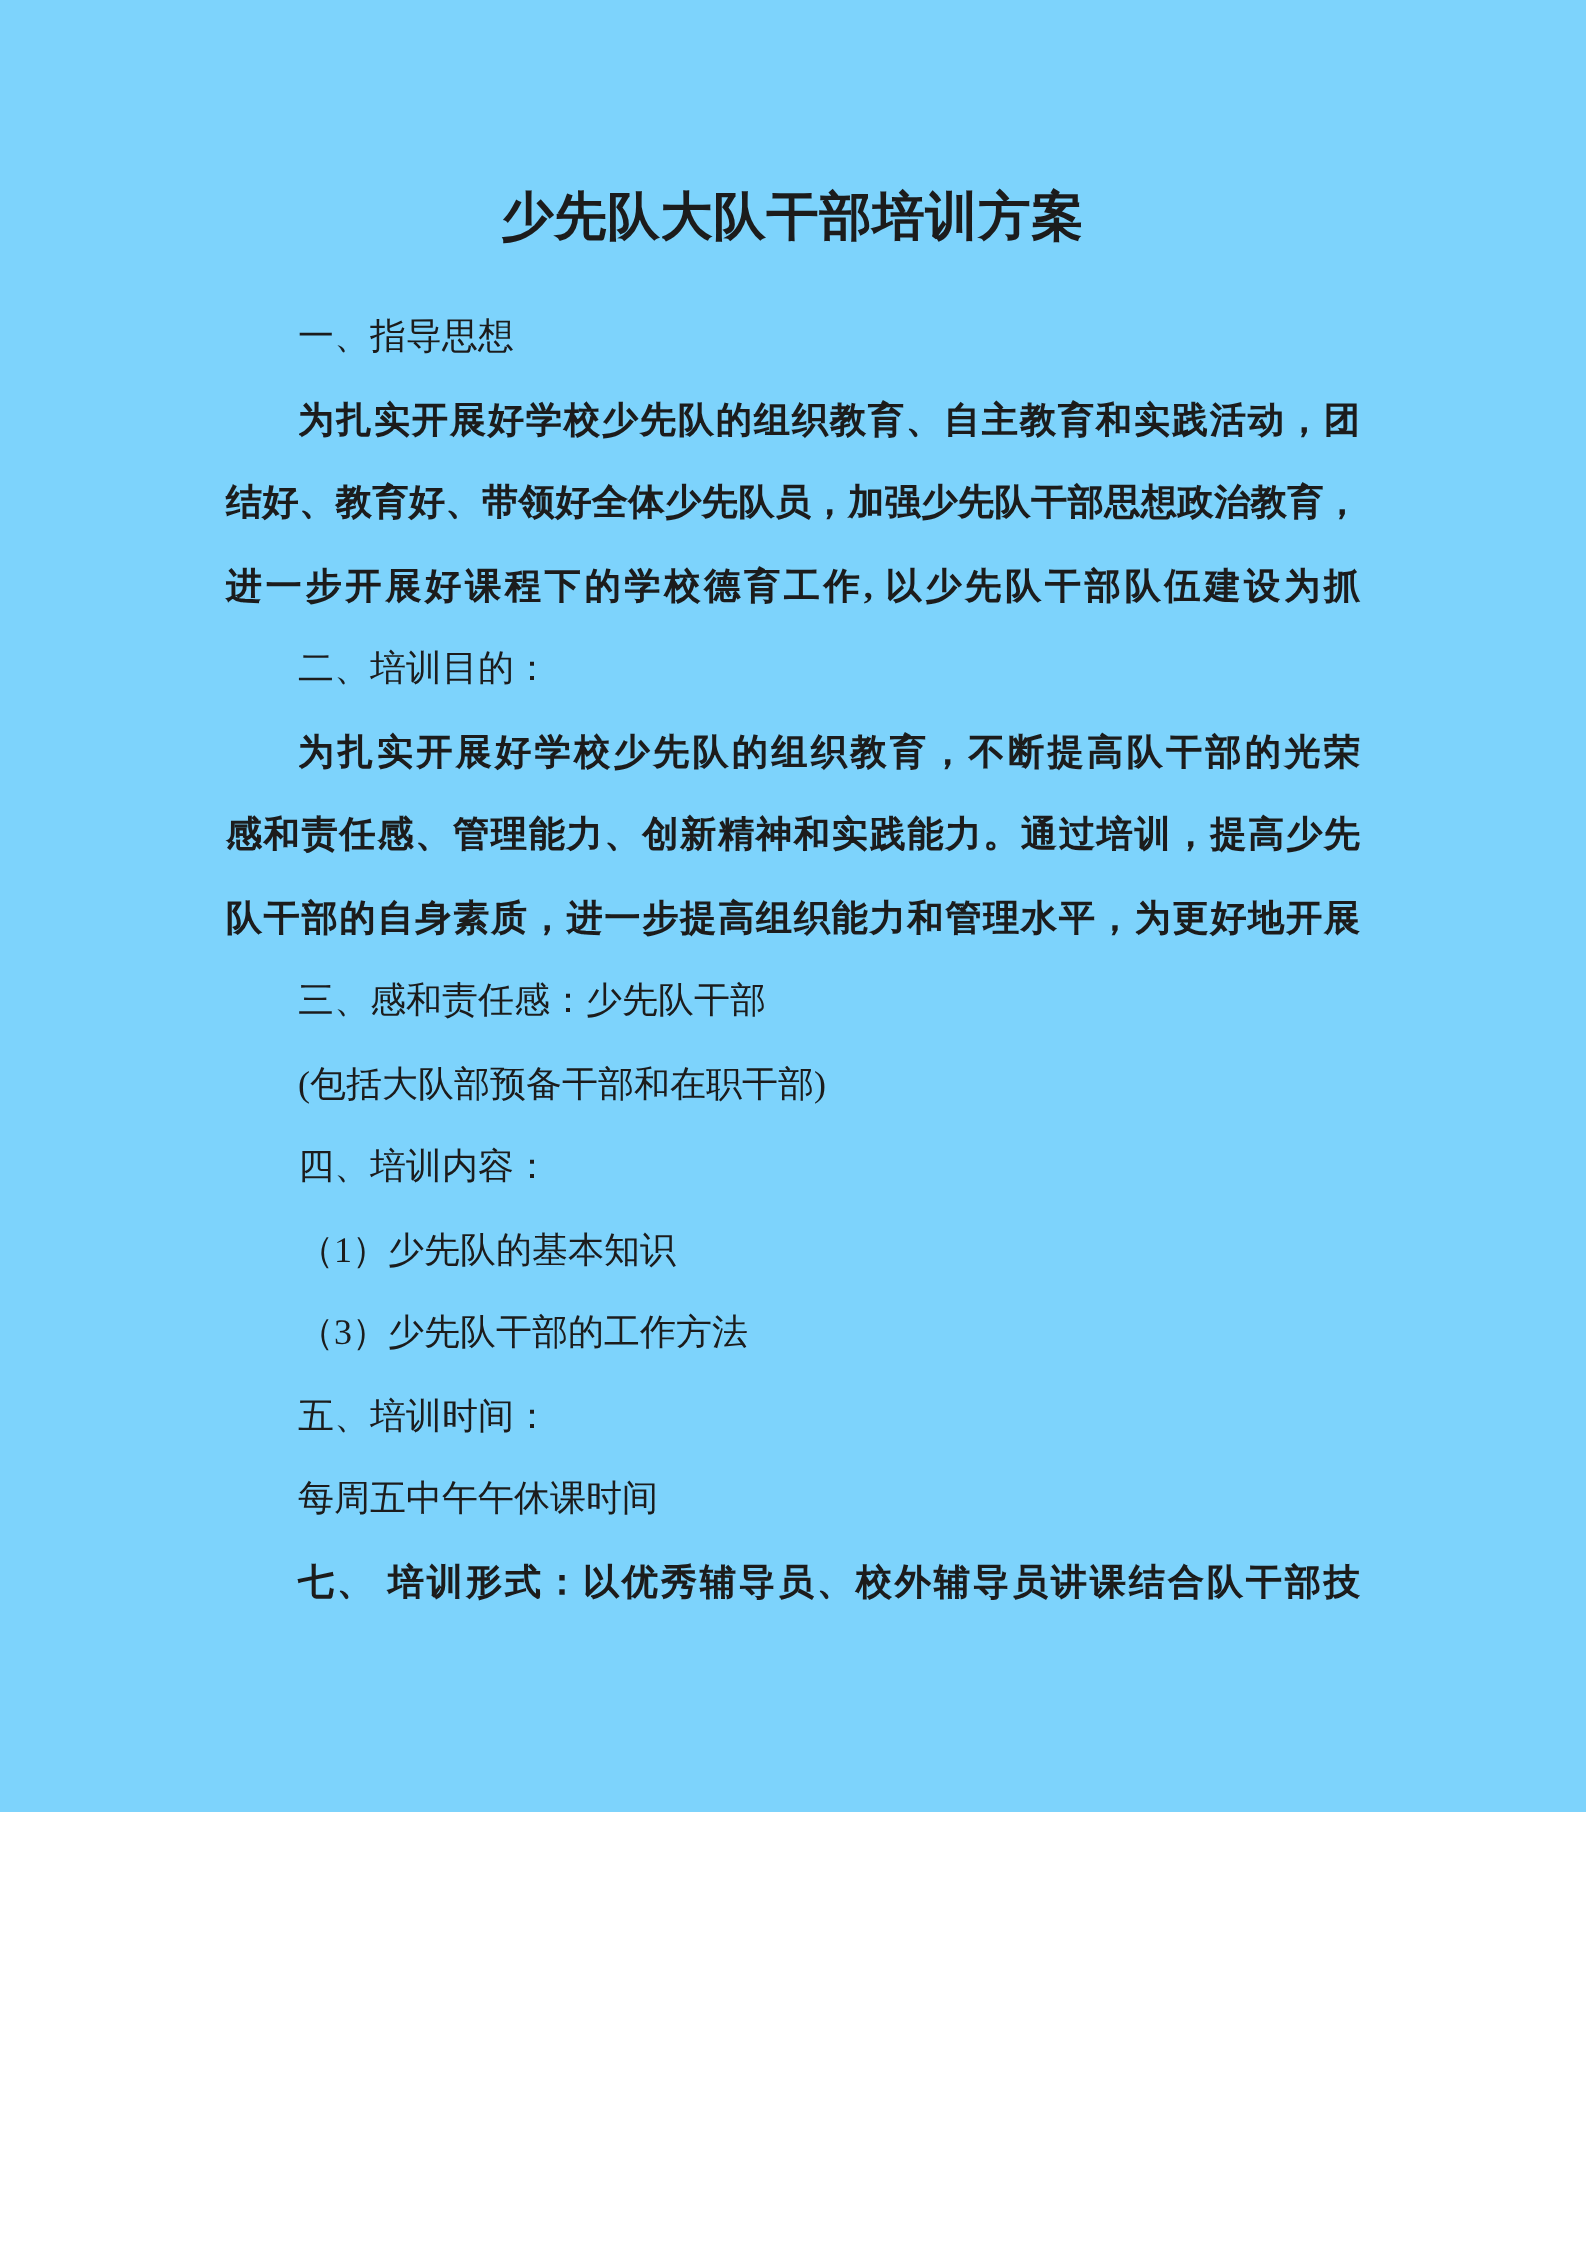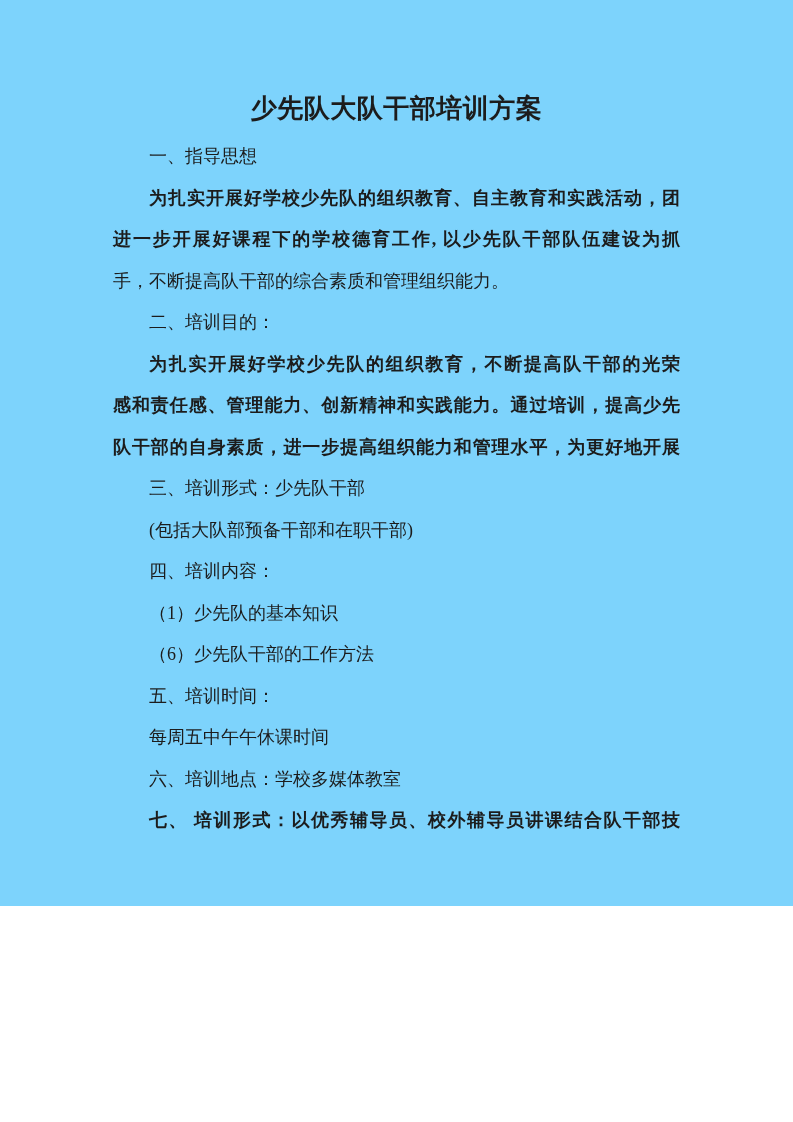--- a/index.html
+++ b/index.html
@@ -28,21 +28,21 @@
     margin: 0;
     text-align: center;
     font-size: 26px;
     font-weight: 700;
     line-height: 1.2;
     letter-spacing: 0.5px;
     white-space: nowrap;
   }
   .doc-body {
     position: absolute;
-    top: 136px;
+    top: 148px;
     left: 113px;
     width: 567px;
   }
   .line {
     margin: 0;
     padding: 0;
     font-size: 18px;
     line-height: 41.5px;
     letter-spacing: 0;
     text-align: left;
@@ -61,30 +61,29 @@
 </head>
 <body>
 
 <div class="page">
 
   <h1 class="doc-title">少先队大队干部培训方案</h1>
 
   <div class="doc-body">
     <p class="line indent">一、指导思想</p>
     <p class="line indent just">为扎实开展好学校少先队的组织教育、自主教育和实践活动，团</p>
+    <p class="line just">结好、教育好、带领好全体少先队员，加强少先队干部思想政治教育，</p>
     <p class="line just">进一步开展好课程下的学校德育工作, 以少先队干部队伍建设为抓</p>
-    <p class="line">手，不断提高队干部的综合素质和管理组织能力。</p>
     <p class="line indent">二、培训目的：</p>
     <p class="line indent just">为扎实开展好学校少先队的组织教育，不断提高队干部的光荣</p>
     <p class="line just">感和责任感、管理能力、创新精神和实践能力。通过培训，提高少先</p>
     <p class="line just">队干部的自身素质，进一步提高组织能力和管理水平，为更好地开展</p>
-    <p class="line indent">三、培训形式：少先队干部</p>
+    <p class="line indent">三、感和责任感：少先队干部</p>
     <p class="line indent">(包括大队部预备干部和在职干部)</p>
     <p class="line indent">四、培训内容：</p>
     <p class="line indent">（1）少先队的基本知识</p>
-    <p class="line indent">（6）少先队干部的工作方法</p>
+    <p class="line indent">（3）少先队干部的工作方法</p>
     <p class="line indent">五、培训时间：</p>
     <p class="line indent">每周五中午午休课时间</p>
-    <p class="line indent">六、培训地点：学校多媒体教室</p>
     <p class="line indent just">七、 培训形式：以优秀辅导员、校外辅导员讲课结合队干部技</p>
   </div>
 
 </div>
 
 </body></html>

